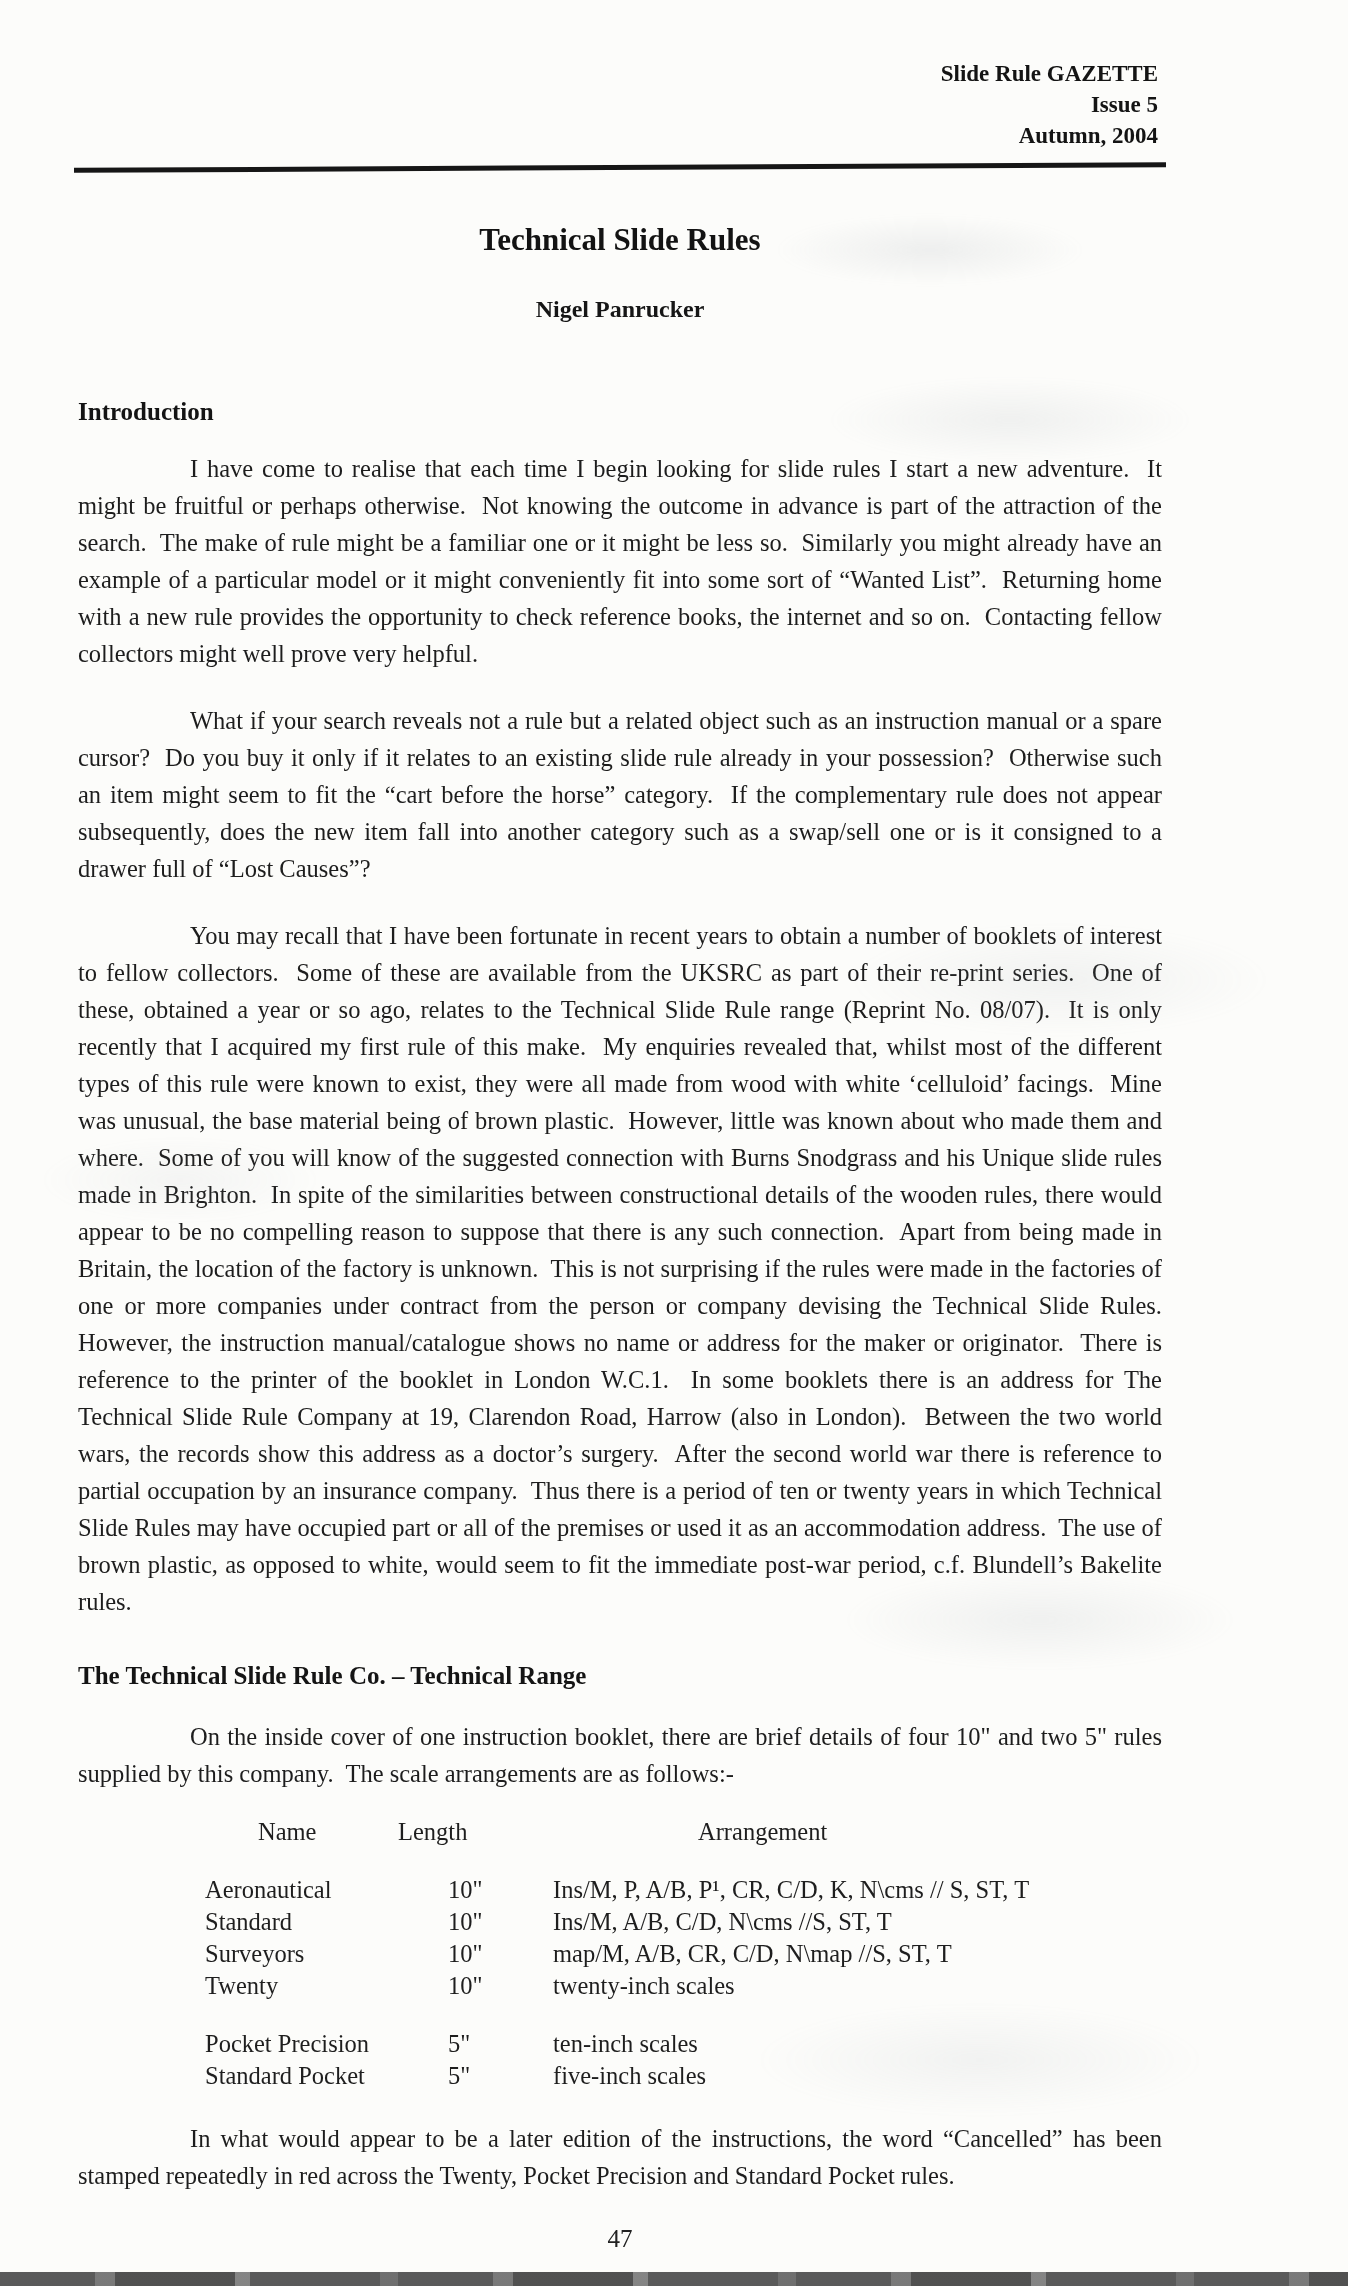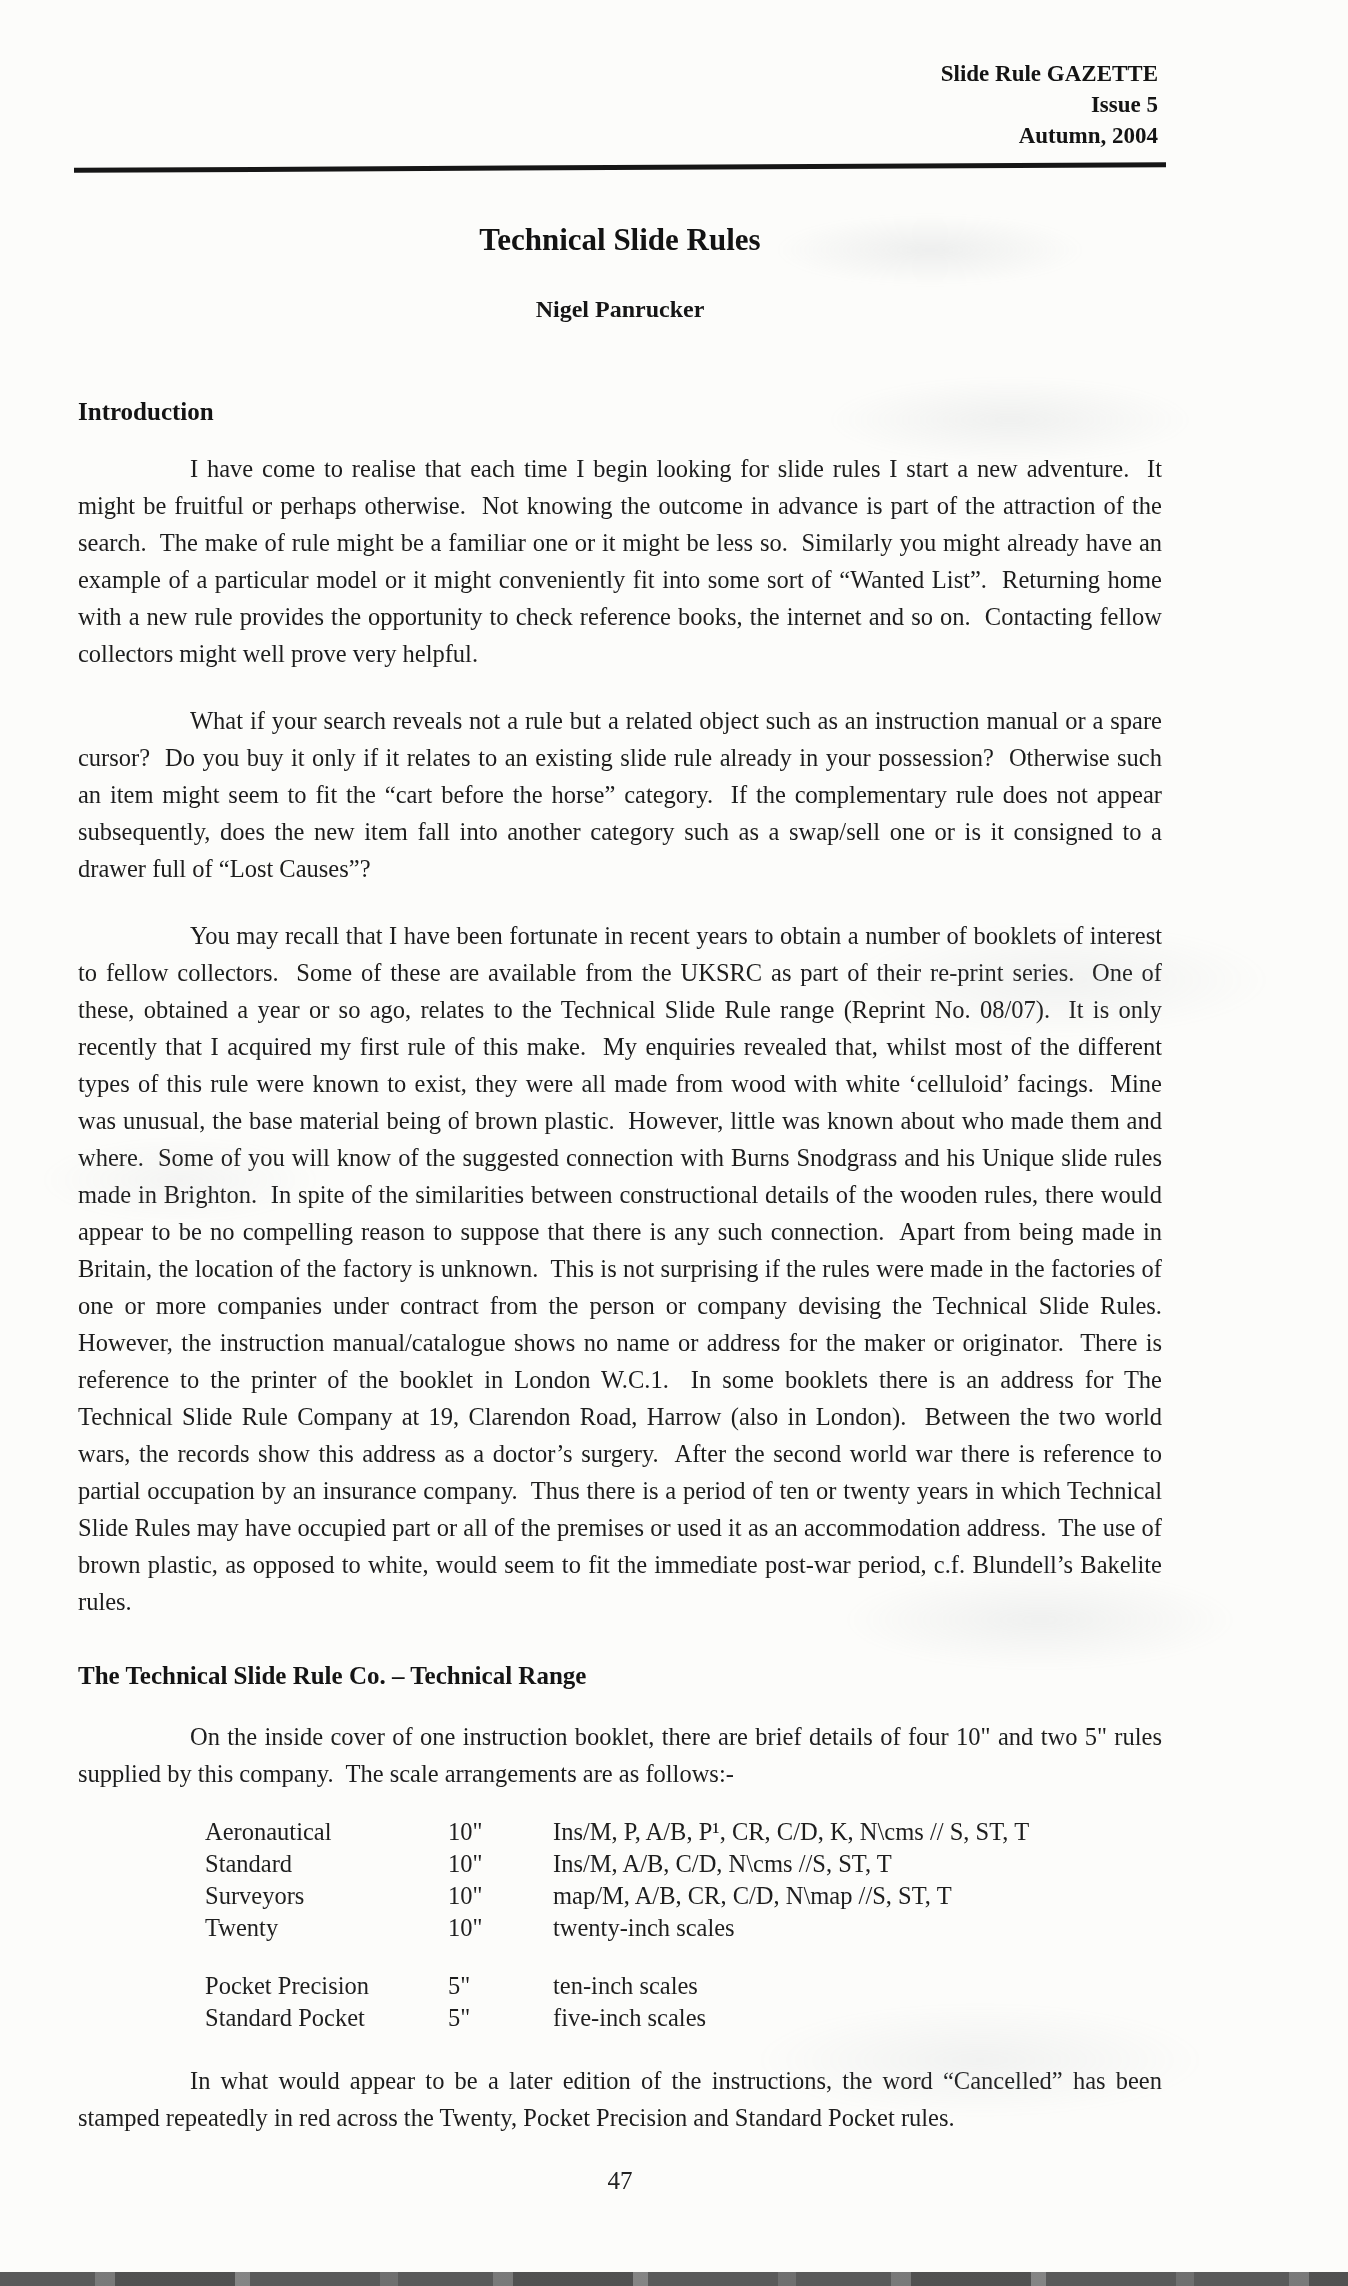--- a/index.html
+++ b/index.html
@@ -131,20 +131,25 @@
 
   <p class="body-par first indent">I have come to realise that each time I begin looking for slide rules I start a new adventure.  It might be fruitful or perhaps otherwise.  Not knowing the outcome in advance is part of the attraction of the search.  The make of rule might be a familiar one or it might be less so.  Similarly you might already have an example of a particular model or it might conveniently fit into some sort of “Wanted List”.  Returning home with a new rule provides the opportunity to check reference books, the internet and so on.  Contacting fellow collectors might well prove very helpful.</p>
   <p class="body-par indent">What if your search reveals not a rule but a related object such as an instruction manual or a spare cursor?  Do you buy it only if it relates to an existing slide rule already in your possession?  Otherwise such an item might seem to fit the “cart before the horse” category.  If the complementary rule does not appear subsequently, does the new item fall into another category such as a swap/sell one or is it consigned to a drawer full of “Lost Causes”?</p>
   <p class="body-par indent">You may recall that I have been fortunate in recent years to obtain a number of booklets of interest to fellow collectors.  Some of these are available from the UKSRC as part of their re-print series.  One of these, obtained a year or so ago, relates to the Technical Slide Rule range (Reprint No. 08/07).  It is only recently that I acquired my first rule of this make.  My enquiries revealed that, whilst most of the different types of this rule were known to exist, they were all made from wood with white ‘celluloid’ facings.  Mine was unusual, the base material being of brown plastic.  However, little was known about who made them and where.  Some of you will know of the suggested connection with Burns Snodgrass and his Unique slide rules made in Brighton.  In spite of the similarities between constructional details of the wooden rules, there would appear to be no compelling reason to suppose that there is any such connection.  Apart from being made in Britain, the location of the factory is unknown.  This is not surprising if the rules were made in the factories of one or more companies under contract from the person or company devising the Technical Slide Rules.  However, the instruction manual/catalogue shows no name or address for the maker or originator.  There is reference to the printer of the booklet in London W.C.1.  In some booklets there is an address for The Technical Slide Rule Company at 19, Clarendon Road, Harrow (also in London).  Between the two world wars, the records show this address as a doctor’s surgery.  After the second world war there is reference to partial occupation by an insurance company.  Thus there is a period of ten or twenty years in which Technical Slide Rules may have occupied part or all of the premises or used it as an accommodation address.  The use of brown plastic, as opposed to white, would seem to fit the immediate post-war period, c.f. Blundell’s Bakelite rules.</p>
 
   <h2 class="sect-heading range">The Technical Slide Rule Co. – Technical Range</h2>
 
   <p class="body-par after-heading indent">On the inside cover of one instruction booklet, there are brief details of four 10" and two 5" rules supplied by this company.  The scale arrangements are as follows:-</p>
 
   <div class="scale-table">
+    <div class="t-row t-head">
+      <div><span class="h-name">Name</span></div>
+      <div><span class="h-length">Length</span></div>
+      <div><span class="h-arr">Arrangement</span></div>
+    </div>
 
     <div class="t-row">
       <div>Aeronautical</div>
       <div>10"</div>
       <div>Ins/M, P, A/B, P¹, CR, C/D, K, N\cms // S, ST, T</div>
     </div>
     <div class="t-row">
       <div>Standard</div>
       <div>10"</div>
       <div>Ins/M, A/B, C/D, N\cms //S, ST, T</div>

